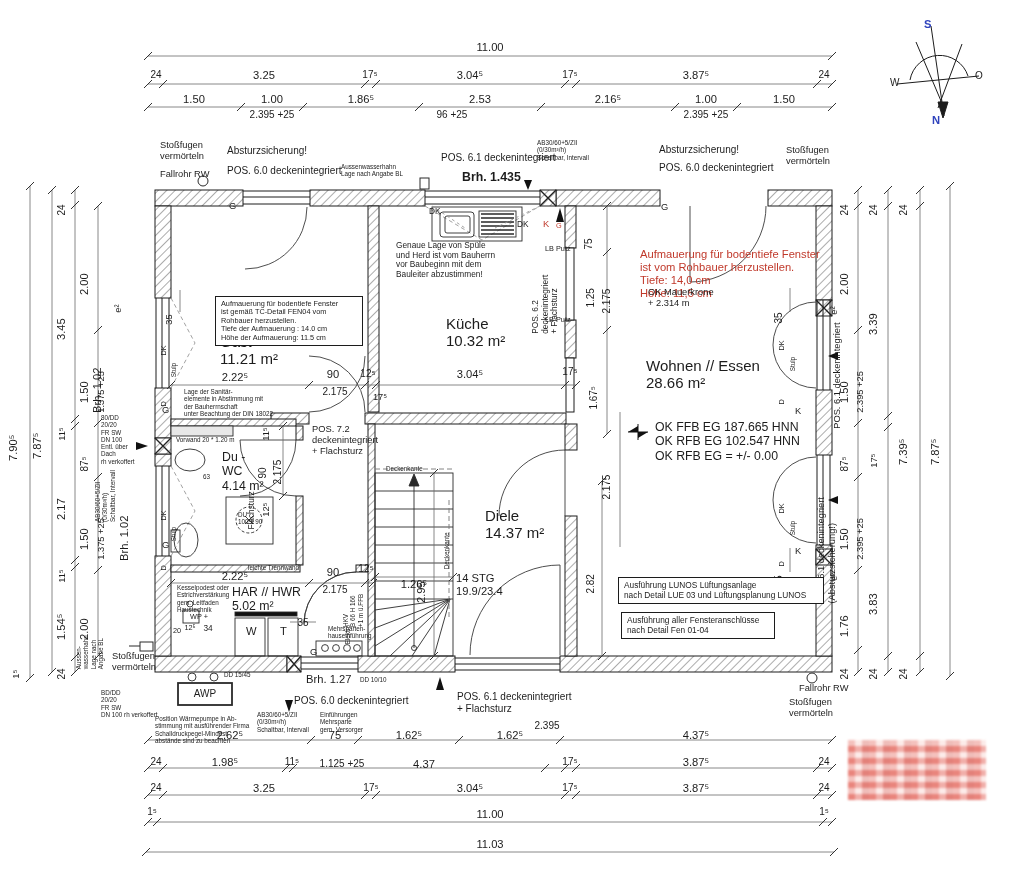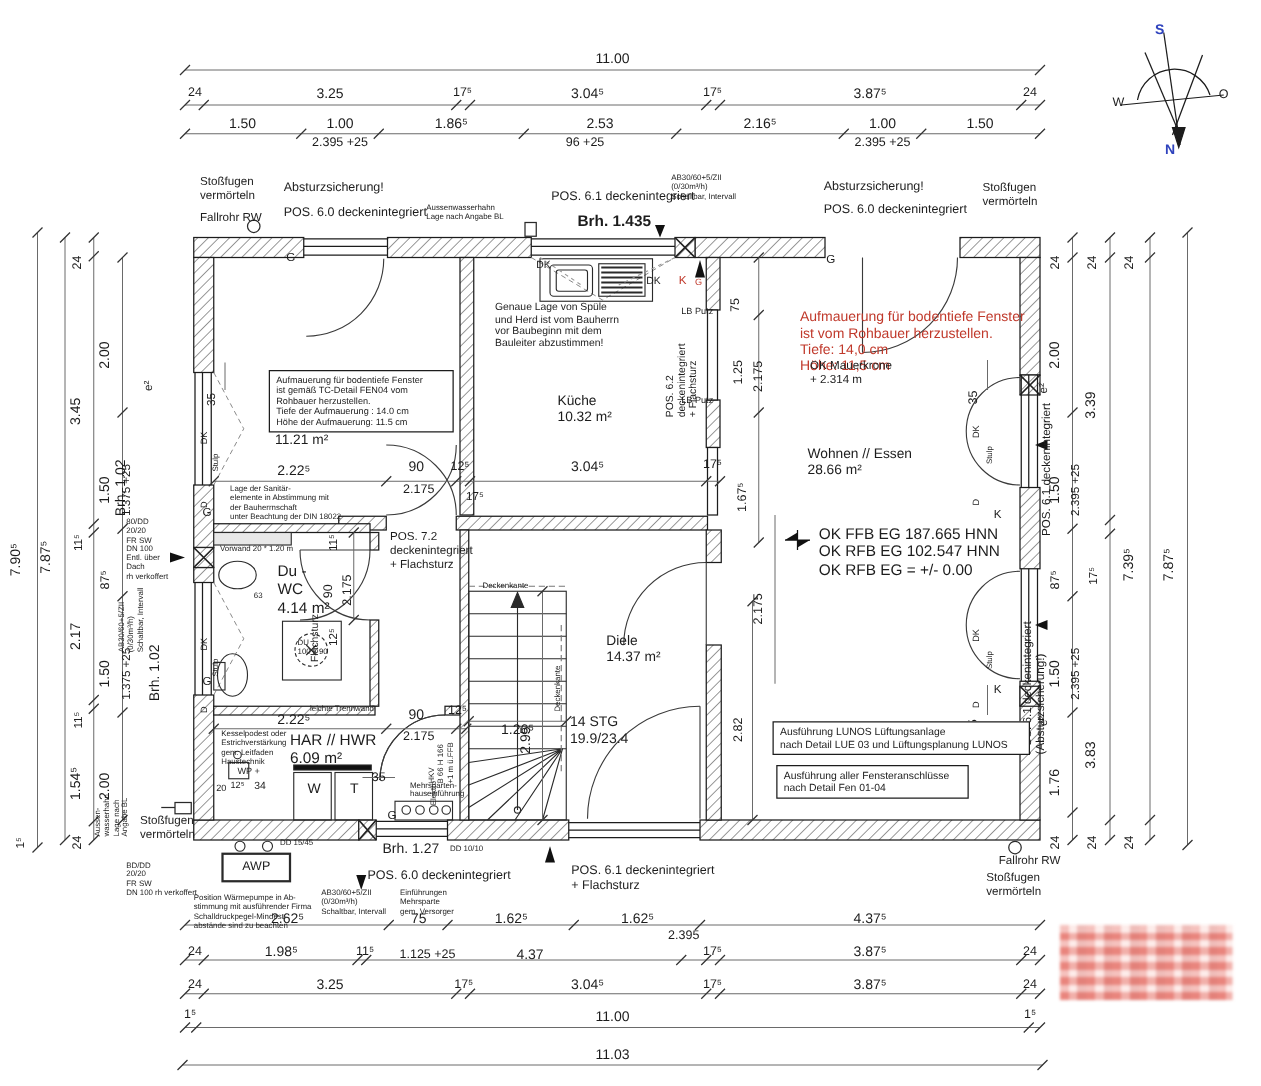--- a/index.html
+++ b/index.html
@@ -2,21 +2,21 @@
 <html><head>
 <meta charset="utf-8">
 <style>
   html,body{margin:0;padding:0;background:#fff;}
   #stage{position:relative;width:1009px;height:869px;background:#fff;overflow:hidden;
          font-family:"Liberation Sans",sans-serif;}
   svg{position:absolute;left:0;top:0;}
   .lbl{position:absolute;white-space:pre-line;color:#1c1c1c;line-height:1.16;
        font-family:"Liberation Sans",sans-serif;}
   .t6{font-size:6.3px}.t7{font-size:7.3px}.t8{font-size:8.3px}.t9{font-size:9.3px}
-  .t10{font-size:10px}.t11{font-size:11.2px}.t12{font-size:12.3px}.t13{font-size:11px}
+  .t10{font-size:10px}.t11{font-size:11.2px}.t12{font-size:12.3px}.t13{font-size:15px}
   .rot{transform:rotate(-90deg);transform-origin:0 100%;}
   .ctr{transform:translateX(-50%);}
   .red{color:#c0392b;}
   .blue{color:#2f43bd;font-weight:bold;}
   .box{border:1px solid #1c1c1c;padding:3px 5px;background:#fff;}
   .title{position:absolute;left:147px;top:10px;font-size:21px;color:#2e2e2e;}
   .redacted{position:absolute;left:848px;top:740px;width:138px;height:60px;
     background:
       repeating-linear-gradient(0deg, rgba(221,73,62,.35) 0 6px, rgba(255,245,244,.35) 6px 12px),
       repeating-linear-gradient(90deg, rgba(226,91,80,.55) 0 7px, rgba(248,205,200,.5) 7px 14px, rgba(205,62,52,.5) 14px 21px);
@@ -258,21 +258,21 @@
       <div class="lbl t11 ctr" style="left: 696px; top: 69px;">3.87⁵</div>
       <div class="lbl t10 ctr" style="left: 824px; top: 69px;">24</div>
       <div class="lbl t11 ctr" style="left: 194px; top: 93px;">1.50</div>
       <div class="lbl t11 ctr" style="left: 272px; top: 93px;">1.00</div>
       <div class="lbl t11 ctr" style="left: 361px; top: 93px;">1.86⁵</div>
       <div class="lbl t11 ctr" style="left: 480px; top: 93px;">2.53</div>
       <div class="lbl t11 ctr" style="left: 608px; top: 93px;">2.16⁵</div>
       <div class="lbl t11 ctr" style="left: 706px; top: 93px;">1.00</div>
       <div class="lbl t11 ctr" style="left: 784px; top: 93px;">1.50</div>
       <div class="lbl t10 ctr" style="left: 272px; top: 109px;">2.395 +25</div>
-      <div class="lbl t10 ctr" style="left: 468px; top: 109px;">96 +25</div>
+      <div class="lbl t10 ctr" style="left: 452px; top: 109px;">96 +25</div>
       <div class="lbl t10 ctr" style="left: 706px; top: 109px;">2.395 +25</div>
       <div class="lbl t9" style="left: 160px; top: 140px;">Stoßfugen
 vermörteln</div>
       <div class="lbl t9" style="left: 160px; top: 169px;">Fallrohr RW</div>
       <div class="lbl t10" style="left: 227px; top: 145px;">Absturzsicherung!</div>
       <div class="lbl t10" style="left: 227px; top: 165px;">POS. 6.0 deckenintegriert</div>
       <div class="lbl t6" style="left: 341px; top: 163px;">Aussenwasserhahn
 Lage nach Angabe BL</div>
       <div class="lbl t10" style="left: 441px; top: 152px;">POS. 6.1 deckenintegriert</div>
       <div class="lbl t12" style="left: 462px; top: 170px; font-weight: bold;">Brh. 1.435</div>
@@ -394,21 +394,21 @@
       <div class="lbl t6" style="left: 248px; top: 564px;">leichte Trennwand</div>
       <div class="lbl t11 ctr" style="left: 235px; top: 570px;">2.22⁵</div>
       <div class="lbl t11 ctr" style="left: 333px; top: 566px;">90</div>
       <div class="lbl t10 ctr" style="left: 335px; top: 584px;">2.175</div>
       <div class="lbl t10 ctr" style="left: 366px; top: 563px;">12⁵</div>
       <div class="lbl t6" style="left: 177px; top: 584px;">Kesselpodest oder
 Estrichverstärkung
 gem. Leitfaden
 Haustechnik</div>
       <div class="lbl t12" style="left: 232px; top: 585px;">HAR // HWR
-6.09 m²</div>
+5.02 m²</div>
       <div class="lbl t7" style="left: 190px; top: 613px;">WP + </div>
       <div class="lbl t7 ctr" style="left: 177px; top: 627px;">20</div>
       <div class="lbl t7 ctr" style="left: 190px; top: 624px;">12⁵</div>
       <div class="lbl t8 ctr" style="left: 208px; top: 624px;">34</div>
       <div class="lbl t10 ctr" style="left: 303px; top: 617px;">35</div>
       <div class="lbl t11" style="left: 246px; top: 625px;">W</div>
       <div class="lbl t11" style="left: 280px; top: 625px;">T</div>
       <div class="lbl t6 rot" style="left: 351px; top: 637px;">Elektro</div>
       <div class="lbl t6" style="left: 328px; top: 625px;">Mehrsparten-
 hauseinführung</div>
@@ -492,21 +492,21 @@
       <div class="lbl t11 ctr" style="left: 230px; top: 729px;">2.62⁵</div>
       <div class="lbl t11 ctr" style="left: 335px; top: 729px;">75</div>
       <div class="lbl t11 ctr" style="left: 409px; top: 729px;">1.62⁵</div>
       <div class="lbl t11 ctr" style="left: 510px; top: 729px;">1.62⁵</div>
       <div class="lbl t11 ctr" style="left: 696px; top: 729px;">4.37⁵</div>
       <div class="lbl t10 ctr" style="left: 156px; top: 756px;">24</div>
       <div class="lbl t11 ctr" style="left: 225px; top: 756px;">1.98⁵</div>
       <div class="lbl t10 ctr" style="left: 292px; top: 756px;">11⁵</div>
       <div class="lbl t10 ctr" style="left: 342px; top: 758px;">1.125 +25</div>
       <div class="lbl t11 ctr" style="left: 424px; top: 758px;">4.37</div>
-      <div class="lbl t10 ctr" style="left: 547px; top: 743px;">2.395</div>
+      <div class="lbl t10 ctr" style="left: 547px; top: 720px;">2.395</div>
       <div class="lbl t10 ctr" style="left: 570px; top: 756px;">17⁵</div>
       <div class="lbl t11 ctr" style="left: 696px; top: 756px;">3.87⁵</div>
       <div class="lbl t10 ctr" style="left: 824px; top: 756px;">24</div>
       <div class="lbl t10 ctr" style="left: 156px; top: 782px;">24</div>
       <div class="lbl t11 ctr" style="left: 264px; top: 782px;">3.25</div>
       <div class="lbl t10 ctr" style="left: 371px; top: 782px;">17⁵</div>
       <div class="lbl t11 ctr" style="left: 470px; top: 782px;">3.04⁵</div>
       <div class="lbl t10 ctr" style="left: 570px; top: 782px;">17⁵</div>
       <div class="lbl t11 ctr" style="left: 696px; top: 782px;">3.87⁵</div>
       <div class="lbl t10 ctr" style="left: 824px; top: 782px;">24</div>

